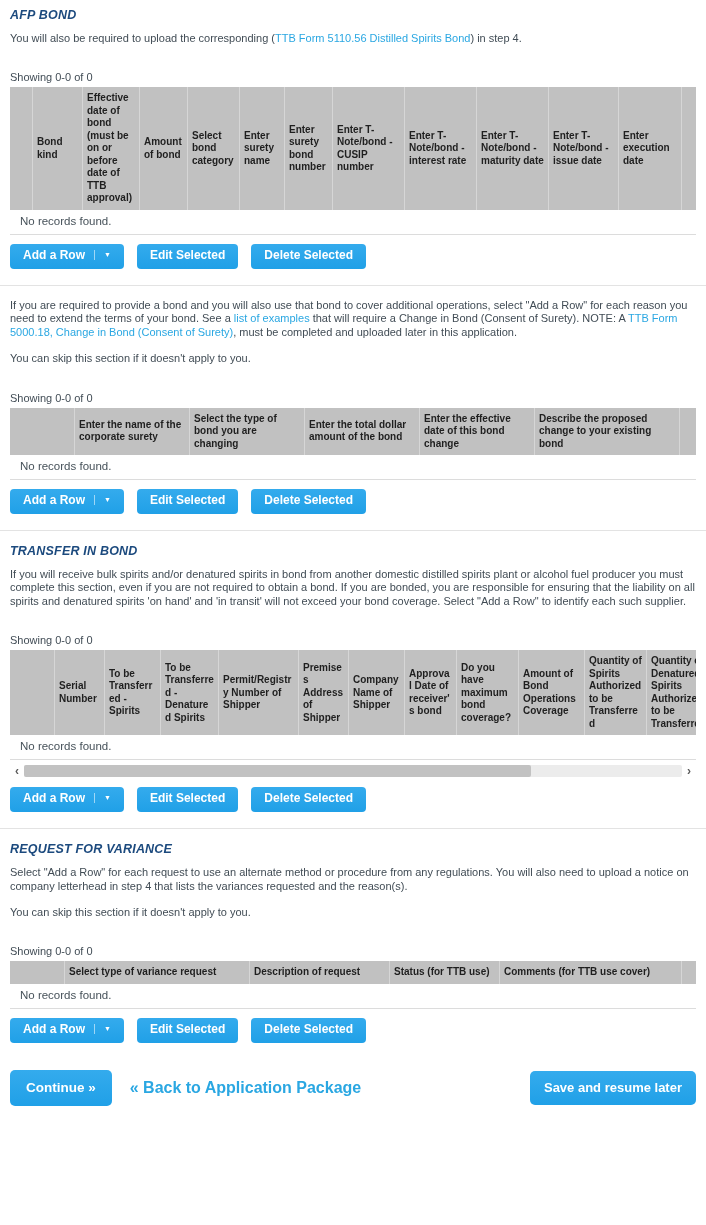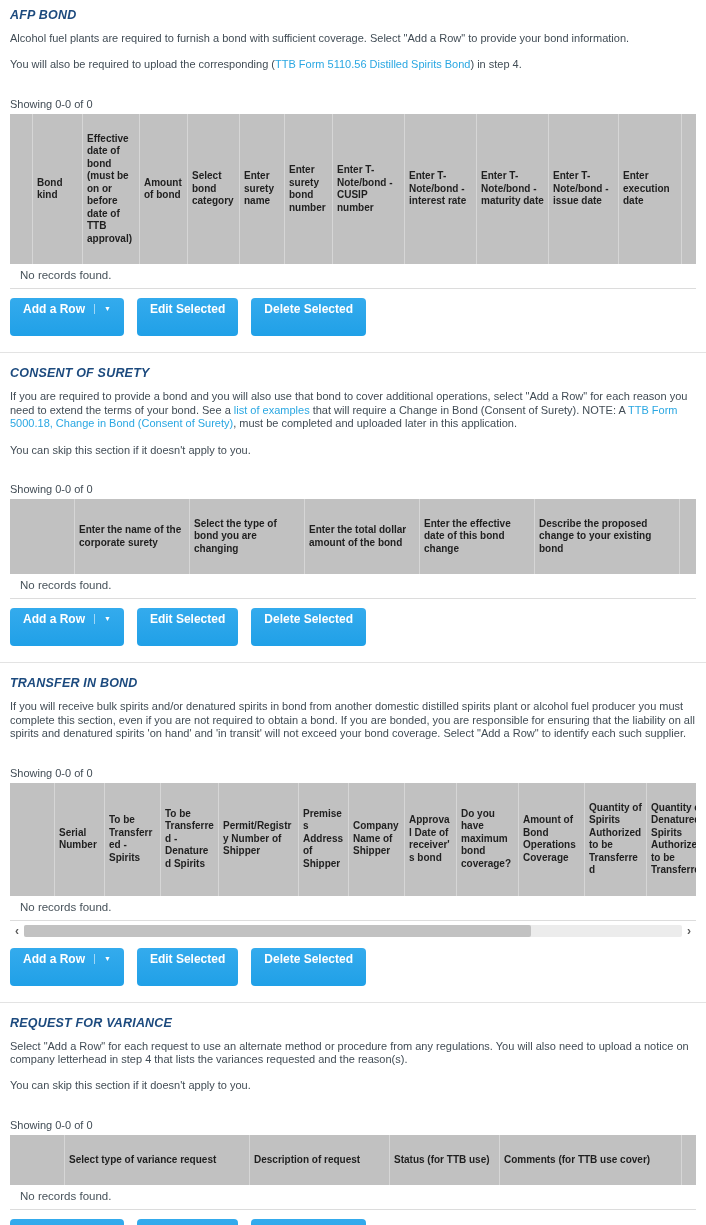--- a/index.html
+++ b/index.html
@@ -33,21 +33,21 @@
     width: 686px;
   }
   table.grid.wide { width: 890px; }
   .grid th {
     background: #c1c1c1;
     color: #1f1f1f;
     font-size: 10px;
     font-weight: bold;
     text-align: left;
     vertical-align: middle;
-    padding: 19px 4px;
+    padding: 5px 4px;
     border-right: 1px solid #d6d6d6;
     line-height: 1.25;
     word-wrap: break-word;
   }
   .grid th:last-child { border-right: none; }
   .grid td.no-records {
     padding: 5px 10px 7px;
     border-bottom: 1px solid #dcdcdc;
     color: #47525a;
     font-size: 11.5px;
@@ -62,21 +62,21 @@
   .hs-track { flex: 1; height: 12px; background: #ececec; position: relative; border-radius: 2px; }
   .hs-thumb { position: absolute; left: 0; top: 0; height: 100%; width: 77%; background: #c2c2c2; border-radius: 2px; }
 
   .btn-row { display: flex; gap: 13px; margin: 9px 0 0; }
   .btn {
     display: inline-flex; align-items: center; justify-content: center;
     background: linear-gradient(#34abed, #20a0e7);
     color: #ffffff; font-family: "Liberation Sans", sans-serif;
     font-size: 12px; font-weight: bold;
     border: none; border-radius: 4px;
-    padding: 4px 13px 20px; cursor: pointer; white-space: nowrap;
+    padding: 4px 13px 7px; cursor: pointer; white-space: nowrap;
   }
   .btn .caret {
     font-size: 7px; line-height: 10px;
     border-left: 1px solid rgba(255,255,255,.55);
     padding-left: 9px; margin-left: 9px;
   }
   .section-divider {
     border: none; border-top: 1px solid #e3e3e3;
     margin: 16px -10px 13px;
   }
@@ -86,21 +86,20 @@
   .btn.save { margin-left: auto; font-size: 13px; padding: 9px 14px 10px; border-radius: 5px; }
   .back-link { margin-left: 18px; color: #2aa7e2; font-weight: bold; font-size: 16px; text-decoration: none; }
 </style>
 </head>
 <body>
 
 <div class="page">
 
   <section>
     <h2 class="section-title">AFP BOND</h2>
-    <p class="copy">Alcohol fuel plants are required to furnish a bond with sufficient coverage. Select "Add a Row" to provide your bond information.</p>
     <p class="copy"><span>You will also be required to upload the corresponding (</span><a href="#" class="inline-link">TTB Form 5110.56 Distilled Spirits Bond</a><span>) in step 4.</span></p>
 
     <div class="showing">Showing 0-0 of 0</div>
     <table class="grid">
       <colgroup>
         <col style="width:23px">
           <col style="width:50px">
           <col style="width:57px">
           <col style="width:48px">
         <col style="width:52px">
@@ -142,21 +141,20 @@
           <span class="caret">▼</span>
         </button>
       <button class="btn">Edit Selected</button>
       <button class="btn">Delete Selected</button>
     </div>
   </section>
 
   <hr class="section-divider">
 
   <section>
-    <h2 class="section-title">CONSENT OF SURETY</h2>
     <p class="copy"><span>If you are required to provide a bond and you will also use that bond to cover additional operations, select "Add a Row" for each reason you need to extend the terms of your bond. See a </span><a href="#" class="inline-link">list of examples</a><span> that will require a Change in Bond (Consent of Surety). NOTE: A </span><a href="#" class="inline-link">TTB Form 5000.18, Change in Bond (Consent of Surety)</a><span>, must be completed and uploaded later in this application.</span></p>
     <p class="copy">You can skip this section if it doesn't apply to you.</p>
 
     <div class="showing">Showing 0-0 of 0</div>
     <table class="grid">
       <colgroup>
         <col style="width:65px">
           <col style="width:115px">
           <col style="width:115px">
           <col style="width:115px">

